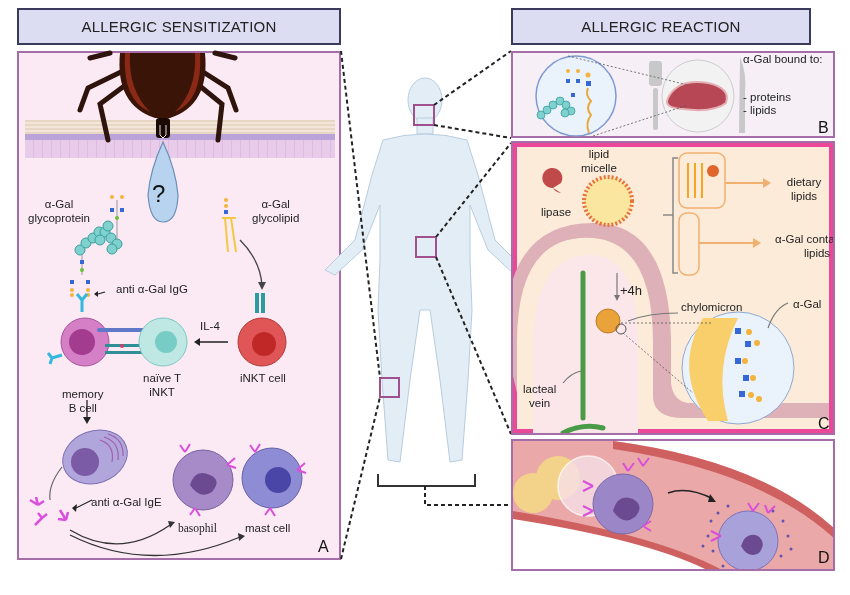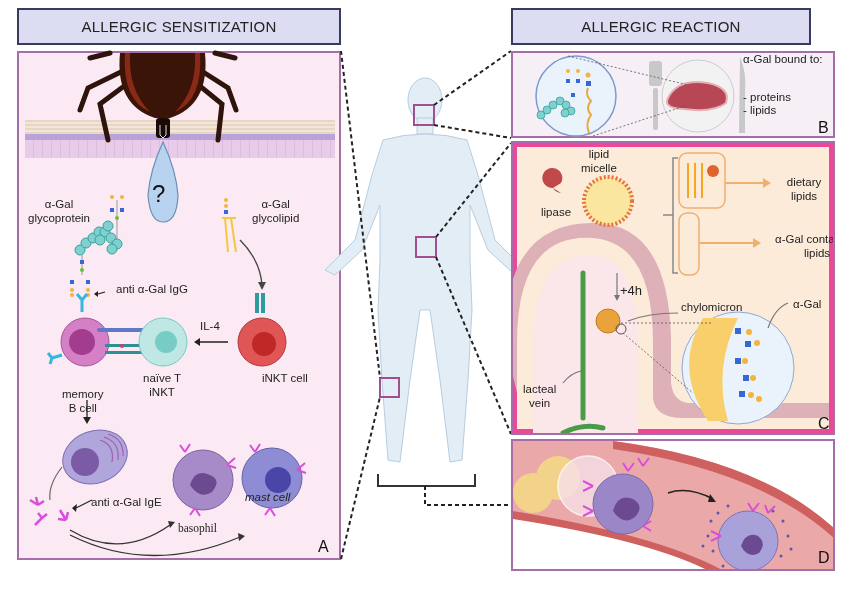--- a/index.html
+++ b/index.html
@@ -193,24 +193,24 @@
 <div class="lbl" style="left:28px;top:198px;white-space:pre;">α-Gal
 glycoprotein</div>
 <div class="lbl" style="left:252px;top:198px;white-space:pre;">α-Gal
 glycolipid</div>
 <div class="lbl" style="left:116px;top:283px;">anti α-Gal IgG</div>
 <div class="lbl" style="left:200px;top:320px;">IL-4</div>
 <div class="lbl" style="left:62px;top:388px;white-space:pre;">memory
 B cell</div>
 <div class="lbl" style="left:143px;top:372px;white-space:pre;">naïve T
 iNKT</div>
-<div class="lbl" style="left:240px;top:372px;margin-left:22px;">iNKT cell</div>
+<div class="lbl" style="left:240px;top:372px;">iNKT cell</div>
 <div class="lbl" style="left:91px;top:496px;">anti α-Gal IgE</div>
 <div class="lbl" style="left:178px;top:522px;font-family:Liberation Serif, serif;">basophil</div>
-<div class="lbl" style="left:245px;top:491px;font-style:italic;">mast cell</div>
+<div class="lbl" style="left:245px;top:522px;">mast cell</div>
 <div class="panel-letter" style="left:318px;top:538px;">A</div>
 
 <div class="panel" style="left:511px;top:51px;width:324px;height:87px;background:#f6f0f6;">
   <svg width="324" height="87" style="left:0;top:0;">
     <circle cx="63" cy="43" r="40" fill="#eaf2fc" stroke="#7f9ad0" stroke-width="1.5"></circle>
     <g fill="#7fd1cf" stroke="#3a9f9c" stroke-width="0.8">
       <circle cx="28" cy="62" r="4"></circle>
         <circle cx="34" cy="57" r="4"></circle>
         <circle cx="40" cy="52" r="4"></circle>
         <circle cx="47" cy="48" r="4"></circle>

